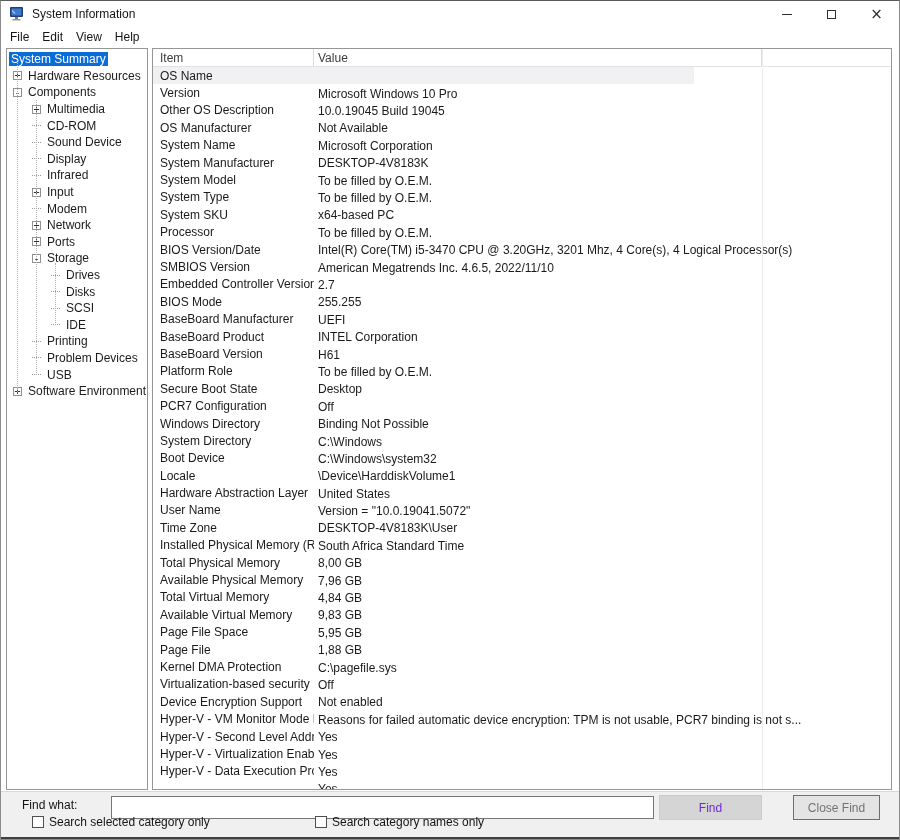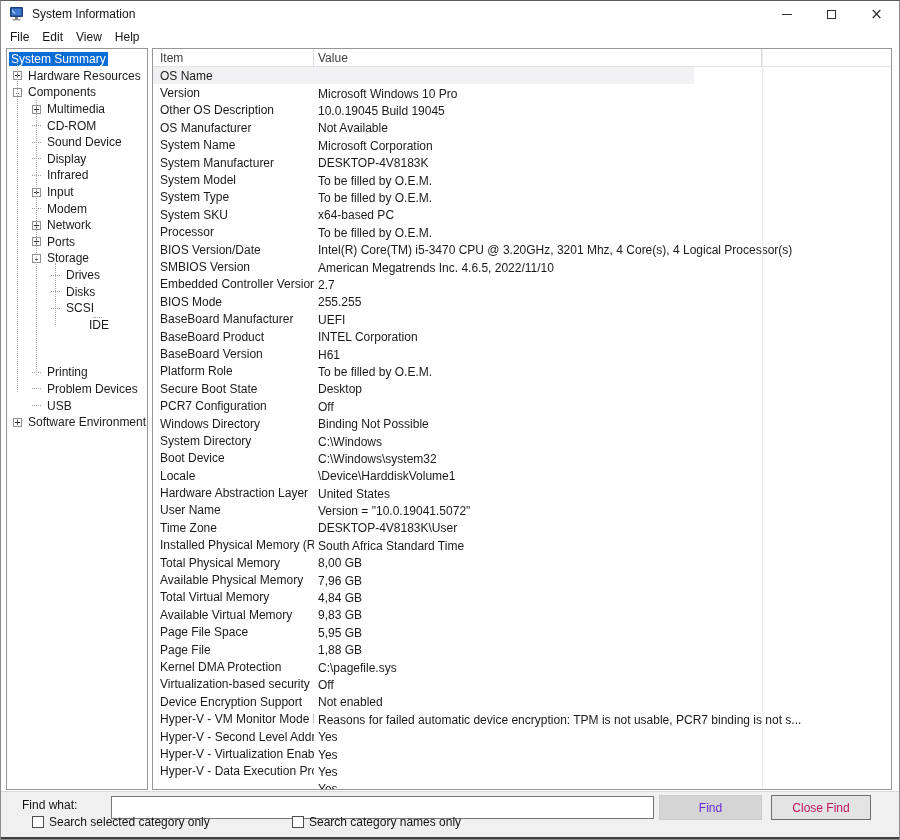--- a/index.html
+++ b/index.html
@@ -43,24 +43,24 @@
   .trow.hl { background:#f1f1f3; width:541px; }
   .c1 { width:161px; padding-left:7px; flex:none; overflow:hidden; }
   .c2 { padding-left:4px; flex:none;margin-top:36px; }
   
   .findbar { position:absolute; left:0; right:0; top:790px; height:47px; background:#f0f0f0; border-top:1px solid #d8d8d8; }
   .find-label { position:absolute; left:21px; top:6px; color:#141414; }
   .find-input { position:absolute; left:110px; top:4px; width:543px; height:23px; border:1px solid #767676; background:#fff;
                 font-family:"Liberation Sans",sans-serif; font-size:12px; padding:0 4px; outline:none; }
   .btn { position:absolute; top:3px; height:25px; font-family:"Liberation Sans",sans-serif; font-size:12px; text-align:center; }
   .btn-find { left:658px; width:103px; background:#d5d5d5; color:#6d28d9; border:1px solid #cccccc; }
-  .btn-close { left:770px; width:100px; background:#e4e4e4; color:#be185d; border:1px solid #6e6e6e; }
+  .btn-close { left:792px; width:87px; background:#e4e4e4; color:#737373; border:1px solid #6e6e6e; }
   .cb { position:absolute; top:23px; display:flex; align-items:center; color:#141414; }
   .cb-box { width:12px; height:12px; border:1px solid #4f4f4f; background:#fff; margin-right:5px; flex:none; }
-  .cb1 { left:31px; } .cb2 { left:291px; }
+  .cb1 { left:31px; } .cb2 { left:314px; }
   .bottom-edge { position:absolute; left:-1px; right:-1px; bottom:-1px; height:3px; background:#404040; }
 </style>
 </head>
 <body>
 
 <div class="titlebar">
   <svg class="app-icon" viewBox="0 0 16 15">
     <rect x="1" y="0" width="13" height="10" rx="1" fill="#1d3f7a"></rect>
     <rect x="2.5" y="1.5" width="10" height="7" fill="#3f7ad1"></rect>
     <path d="M3 2.5 L7 6.5 L5 6.5 L3 4.5 Z" fill="#9cc3f0"></path>
@@ -150,25 +150,25 @@
         <span class="tree-label">Drives</span>
       </div>
       <div class="tree-row" style="padding-left: 44px;">
         <span class="dash"></span>
         <span class="tree-label">Disks</span>
       </div>
       <div class="tree-row" style="padding-left: 44px;">
         <span class="dash"></span>
         <span class="tree-label">SCSI</span>
       </div>
-      <div class="tree-row" style="padding-left: 44px; flex-direction: column;">
+      <div class="tree-row" style="padding-left: 44px;">
         <span class="dash"></span>
         <span class="tree-label">IDE</span>
       </div>
-      <div class="tree-row" style="padding-left: 25px; margin-top: 31px;">
+      <div class="tree-row" style="padding-left: 25px;">
         <span class="dash"></span>
         <span class="tree-label">Printing</span>
       </div>
       <div class="tree-row" style="padding-left: 25px;">
         <span class="dash"></span>
         <span class="tree-label">Problem Devices</span>
       </div>
       <div class="tree-row" style="padding-left: 25px;">
         <span class="dash"></span>
         <span class="tree-label">USB</span>

